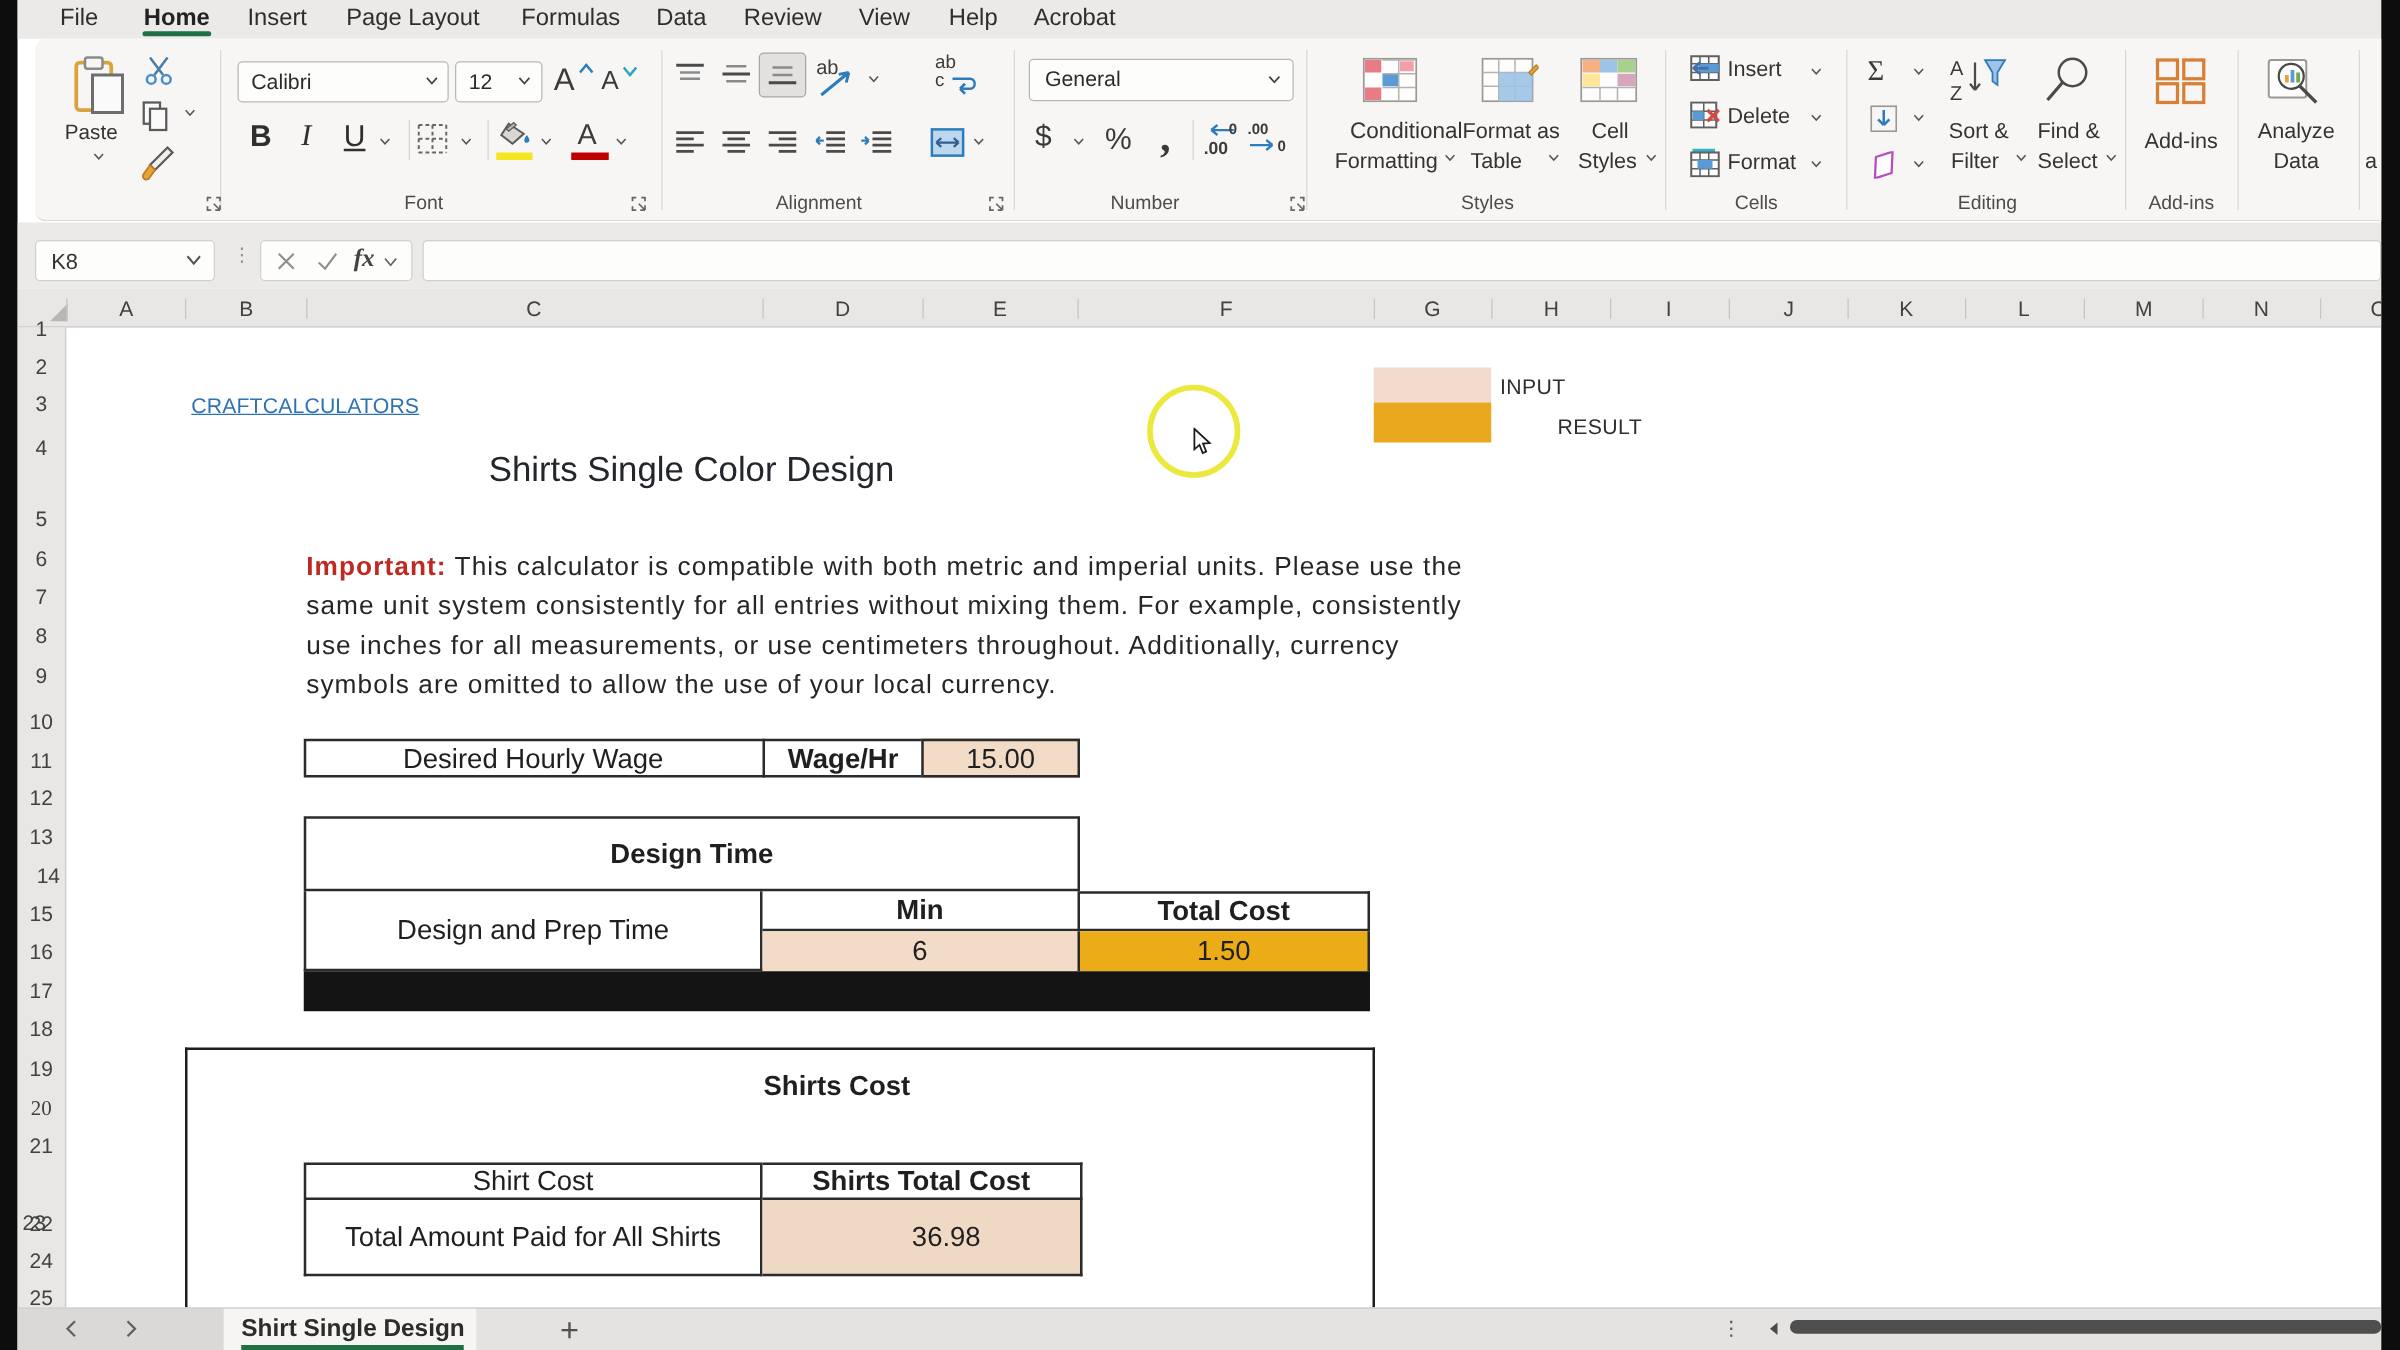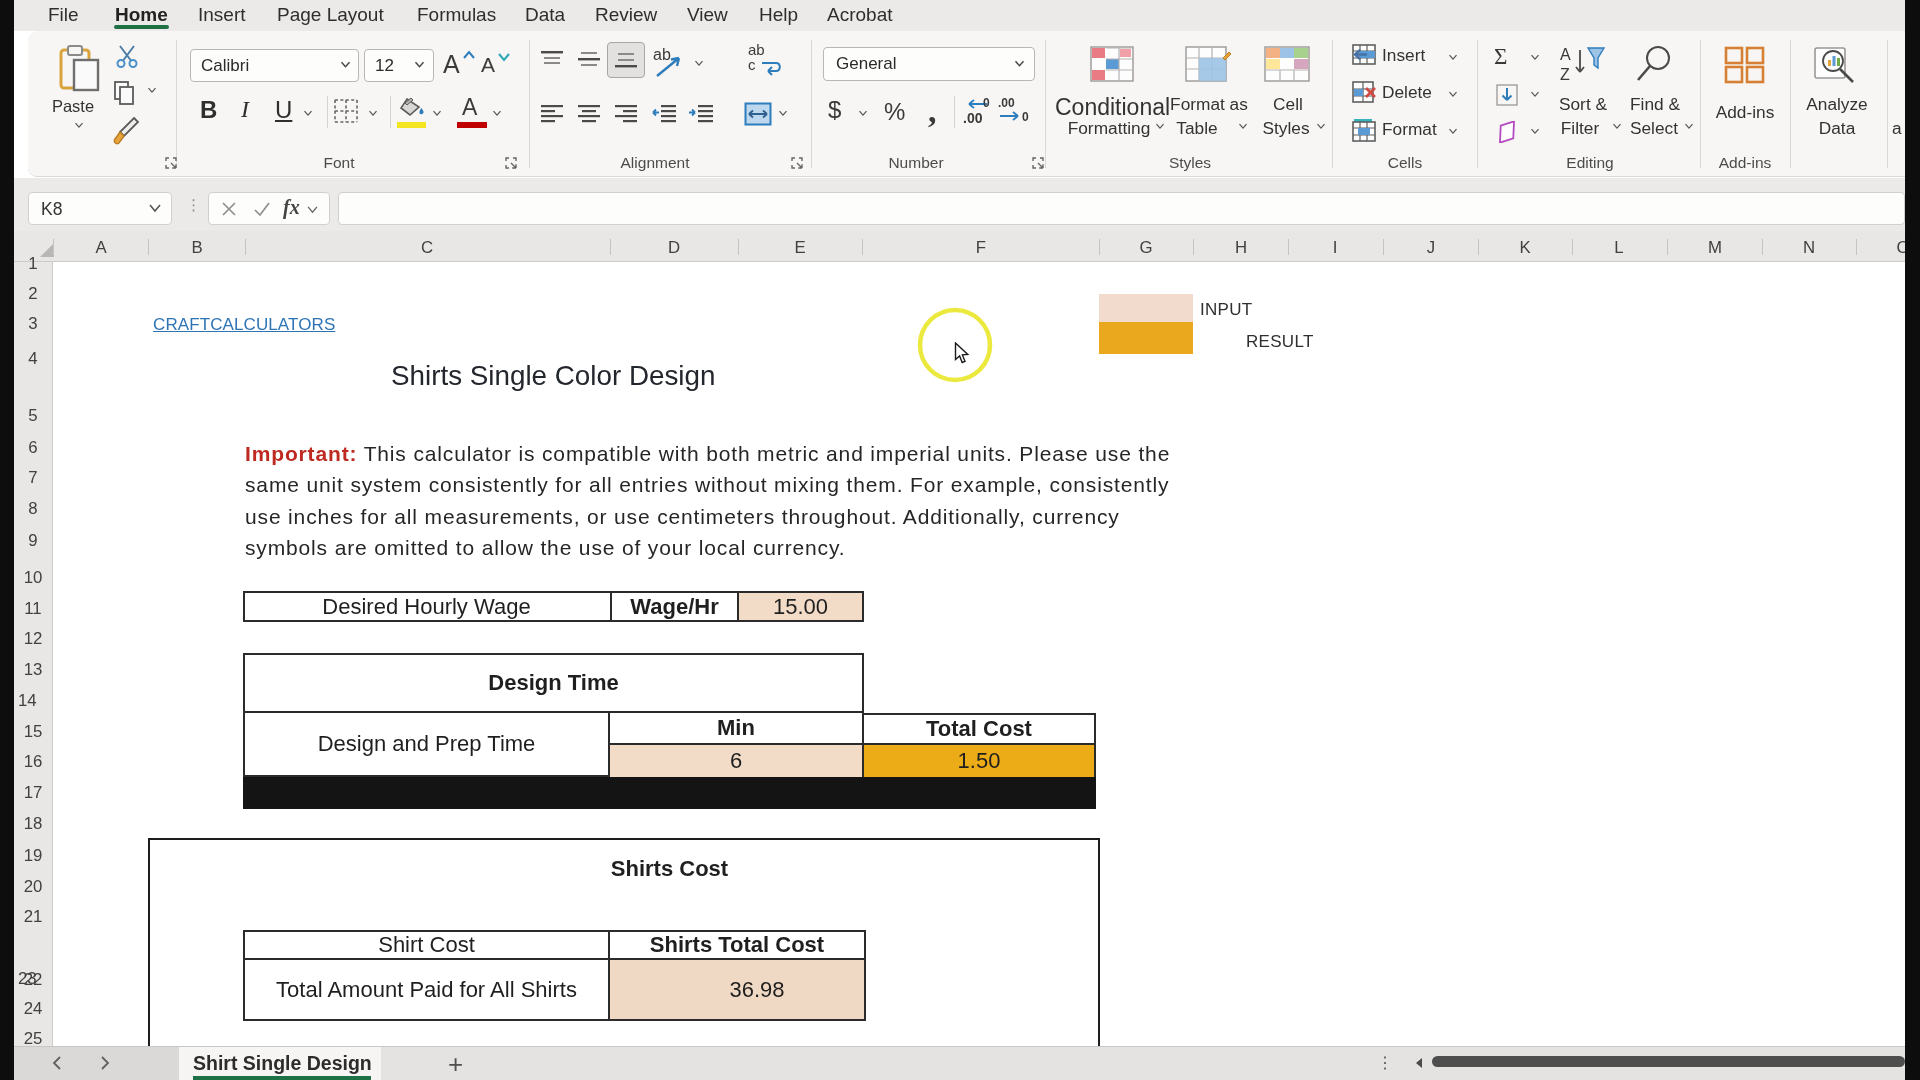--- a/index.html
+++ b/index.html
@@ -228,21 +228,21 @@
 <div class="abs" style="left:1008px;top:110px;font-size:12px;font-weight:700;color:#3a3a3a;">0</div>
   <svg class="abs" style="left:1076px;top:46px;" width="44" height="36" viewBox="0 0 44 36">
 <rect x="1" y="1" width="42" height="34" fill="#fdfdfd" stroke="#9a9896" stroke-width="1.4"></rect>
 <rect x="2" y="2" width="13" height="10" fill="#E97B85"></rect>
         <rect x="2" y="13" width="13" height="10" fill="#fdfdfd"></rect>
         <rect x="2" y="24" width="13" height="10" fill="#E97B85"></rect>
 <rect x="16" y="13" width="13" height="10" fill="#5B9BD5"></rect>
 <path d="M16 2 h27 M16 13 h27 M16 24 h27 M29 2 v33" stroke="#b5b3b1" stroke-width="1.2" fill="none"></path>
 <rect x="30" y="3" width="11" height="8" fill="#f2a0a8"></rect>
 </svg>
-  <div class="abs" style="left:1041px;top:94px;width:115px;text-align:right;font-size:23px;color:#333;">Conditional</div>
+  <div class="abs" style="left:1041px;top:94px;width:115px;text-align:right;font-size:18px;color:#333;">Conditional</div>
   <div class="abs" style="left:1041px;top:118px;width:108px;text-align:center;font-size:17.3px;color:#333;">Formatting</div>
   <svg class="abs" style="left:1141px;top:123px;" width="10" height="7" viewBox="0 0 12 9">
         <path d="M1.5 1.5 L6 6.5 L10.5 1.5" stroke="#555" stroke-width="1.6" fill="none"></path>
       </svg>
   <svg class="abs" style="left:1171px;top:46px;" width="46" height="36" viewBox="0 0 46 36">
 <rect x="1" y="1" width="40" height="34" fill="#fdfdfd" stroke="#9a9896" stroke-width="1.4"></rect>
 <path d="M1 12 h40 M1 23 h40 M14 1 v34 M27 1 v34" stroke="#b5b3b1" stroke-width="1.2"></path>
 <path d="M14 12 L41 12 L41 35 L14 35 Z" fill="#9DC3E6" opacity="0.9"></path>
 <path d="M38 12 L44 6 L46 8 L40 14 Z" fill="#E8A33D" stroke="#b97f22" stroke-width="1"></path>
 </svg>
@@ -418,27 +418,27 @@
   <div class="hdrL" style="left:4px;top:349px;width:30px;text-align:center;">4</div>
   <div class="hdrL" style="left:4px;top:406px;width:30px;text-align:center;">5</div>
   <div class="hdrL" style="left:4px;top:438px;width:30px;text-align:center;">6</div>
   <div class="hdrL" style="left:4px;top:468px;width:30px;text-align:center;">7</div>
   <div class="hdrL" style="left:4px;top:499px;width:30px;text-align:center;">8</div>
   <div class="hdrL" style="left:4px;top:531px;width:30px;text-align:center;">9</div>
   <div class="hdrL" style="left:4px;top:568px;width:30px;text-align:center;">10</div>
   <div class="hdrL" style="left:4px;top:599px;width:30px;text-align:center;">11</div>
   <div class="hdrL" style="left:4px;top:629px;width:30px;text-align:center;">12</div>
   <div class="hdrL" style="left:4px;top:660px;width:30px;text-align:center;">13</div>
-  <div class="hdrL" style="left:4px;top:691px;width:30px;text-align:left;">14</div>
+  <div class="hdrL" style="left:4px;top:691px;width:30px;text-align:right;">14</div>
   <div class="hdrL" style="left:4px;top:722px;width:30px;text-align:center;">15</div>
   <div class="hdrL" style="left:4px;top:752px;width:30px;text-align:center;">16</div>
   <div class="hdrL" style="left:4px;top:783px;width:30px;text-align:center;">17</div>
   <div class="hdrL" style="left:4px;top:814px;width:30px;text-align:center;">18</div>
   <div class="hdrL" style="left:4px;top:846px;width:30px;text-align:center;">19</div>
-  <div class="hdrL" style="left:4px;top:877px;width:30px;text-align:center;">20</div>
+  <div class="hdrL" style="left:4px;top:877px;width:30px;text-align:center;font-family:Liberation Serif, serif;">20</div>
   <div class="hdrL" style="left:4px;top:907px;width:30px;text-align:center;">21</div>
   <div class="hdrL" style="left:4px;top:970px;width:30px;text-align:center;">22</div>
   <div class="hdrL" style="left:4px;top:969px;width:30px;text-align:left;">23</div>
   <div class="hdrL" style="left:4px;top:999px;width:30px;text-align:center;">24</div>
   <div class="hdrL" style="left:4px;top:1029px;width:30px;text-align:center;">25</div>
   </div>
 
   <div id="content">
 
   <div class="abs" style="left:139px;top:315px;font-size:17px;color:#2E74B5;text-decoration:underline;letter-spacing:0.1px;">CRAFTCALCULATORS</div>

